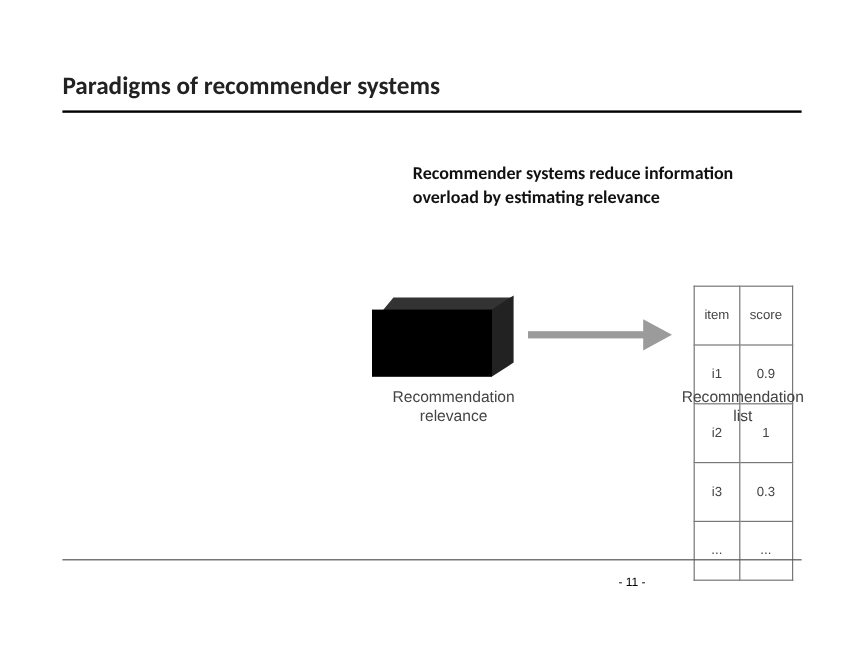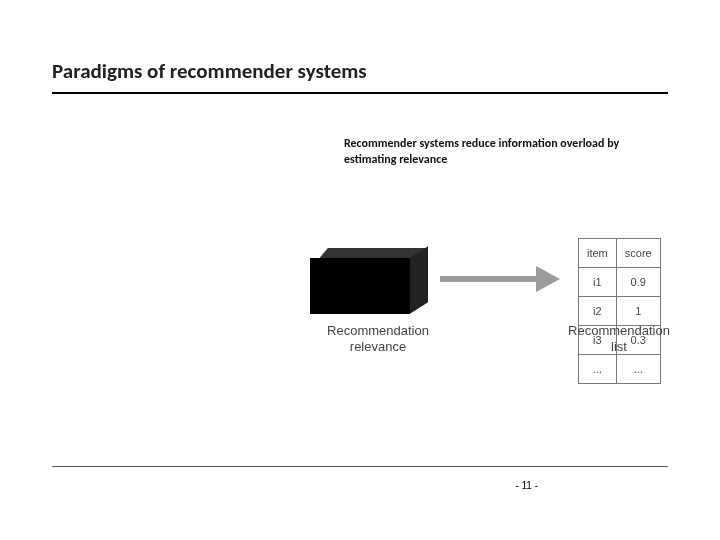--- a/index.html
+++ b/index.html
@@ -9,21 +9,21 @@
   .title {
     position: absolute; left: 52px; top: 58px;
     font-size: 21px; font-weight: 700; color: #222;
   }
   .hr-top {
     position: absolute; left: 52px; top: 92px; width: 616px; height: 2px; background: #000;
   }
 
   .body-text {
     position: absolute; left: 344px; top: 136px; width: 310px;
-    font-size: 12px; font-weight: 700; color: #111; line-height: 1.3;
+    font-size: 15px; font-weight: 700; color: #111; line-height: 1.3;
   }
 
   .diagram {
     position: absolute; left: 300px; top: 238px; width: 368px; height: 180px;
   }
 
   .box3d {
     position: absolute; left: 10px; top: 10px; width: 100px; height: 66px;
   }
   .box-top {
@@ -53,21 +53,21 @@
     border-bottom: 13px solid transparent;
   }
 
   .rec-table {
     position: absolute; left: 278px; top: 0;
     border-collapse: collapse;
     font-family: Arial, sans-serif;
     font-size: 11px; color: #444;
   }
   .rec-table td, .rec-table th {
-    border: 1px solid #777; padding: 8px 8px; text-align: center;
+    border: 1px solid #777; padding: 18px 8px; text-align: center;
     font-weight: 400;
   }
   .rec-table th { font-weight: 400; }
 
   .caption-left {
     position: absolute; left: -2px; top: 85px; width: 160px;
     text-align: center; font-family: Arial, sans-serif; font-size: 13px; color: #444; line-height: 1.25;
   }
   .caption-right {
     position: absolute; left: 264px; top: 85px; width: 110px;

